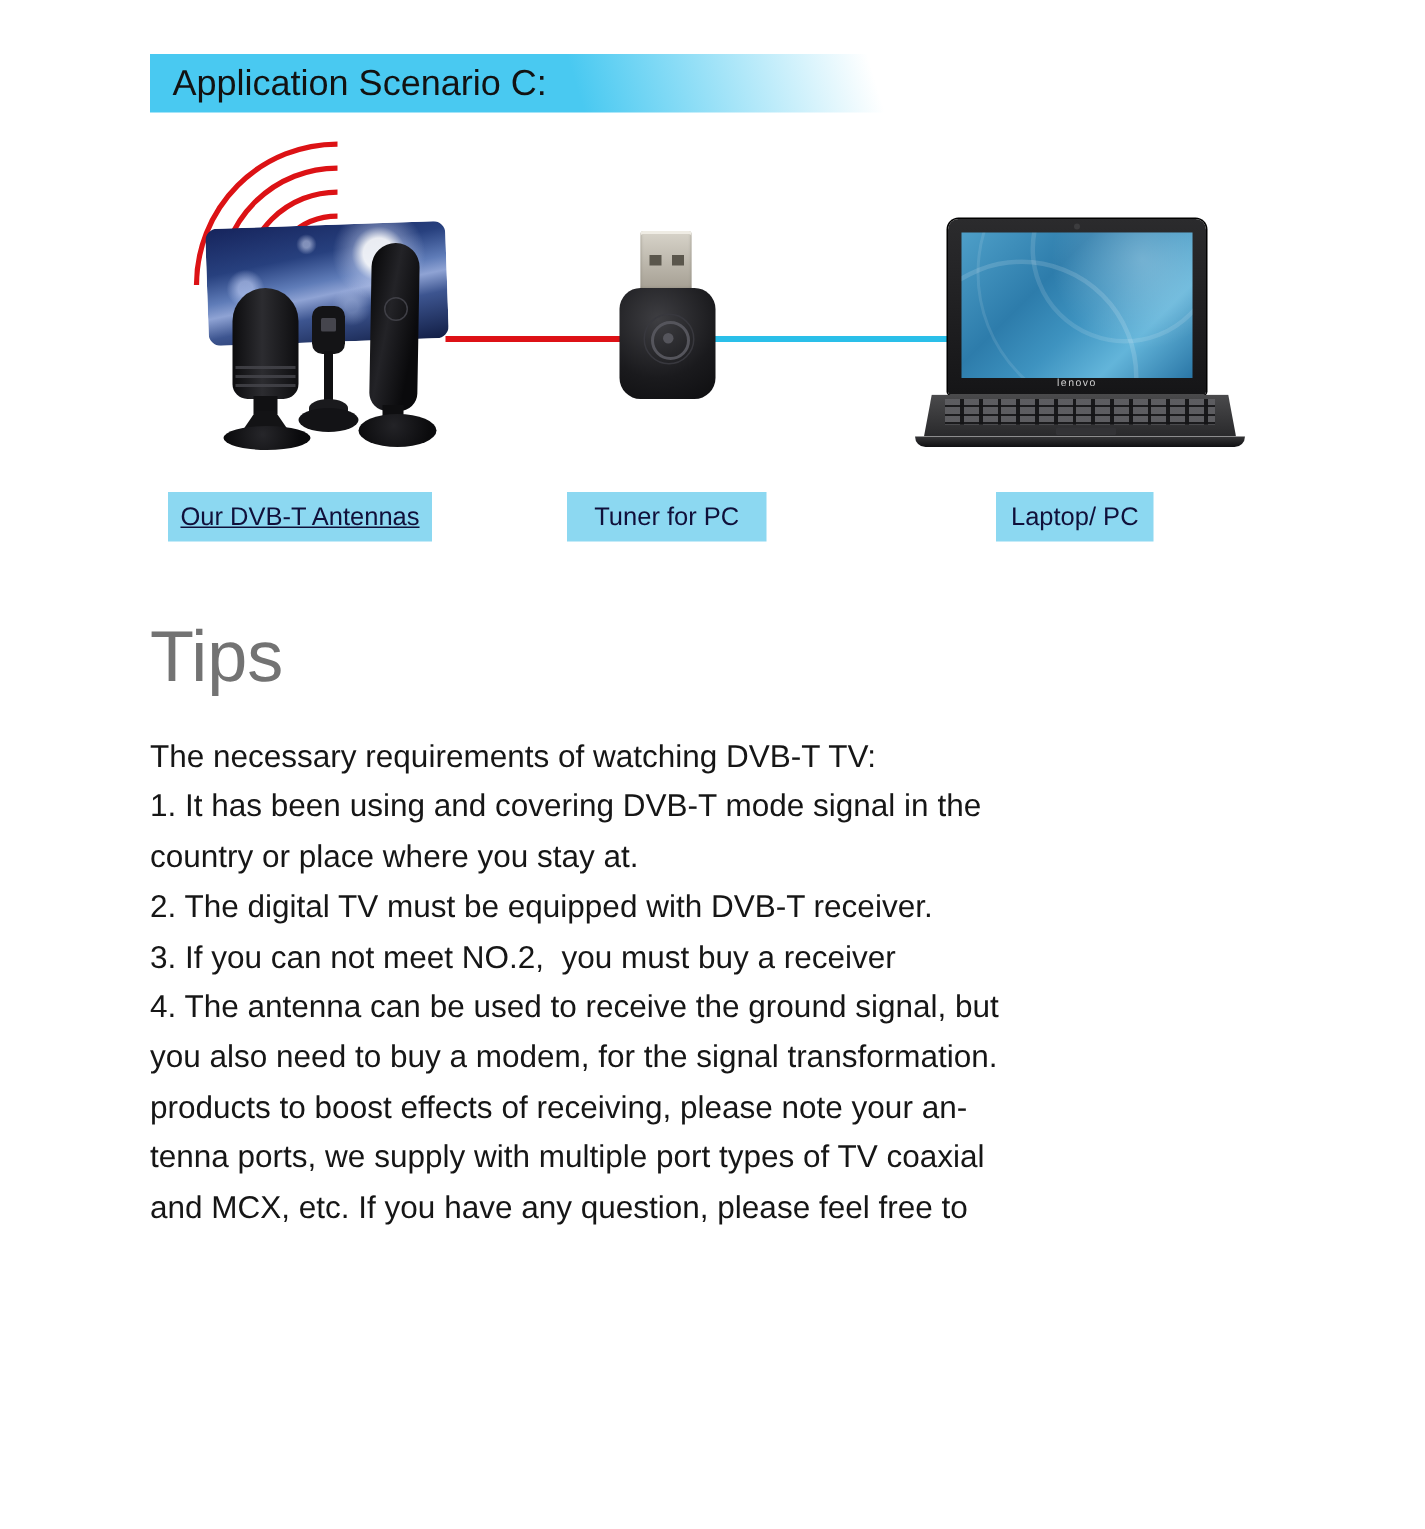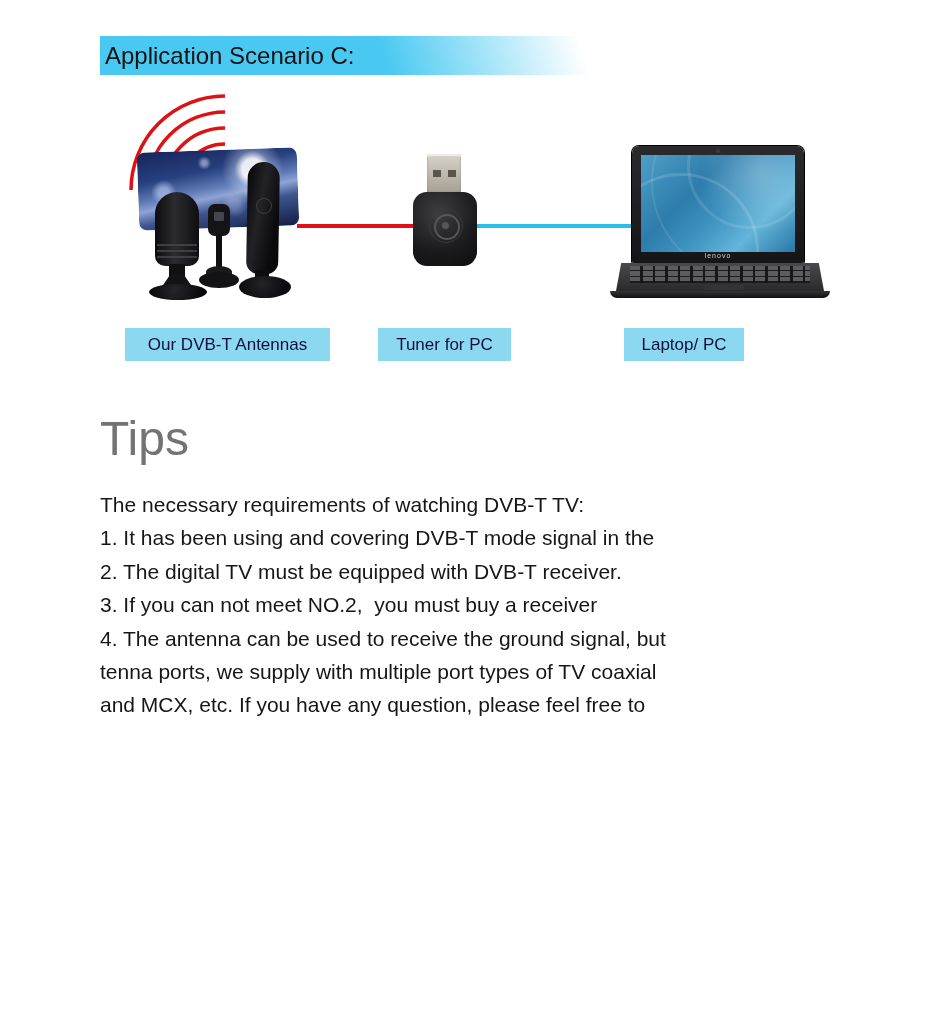--- a/index.html
+++ b/index.html
@@ -2,21 +2,21 @@
 <html><head>
 <meta charset="utf-8">
 <style>
   html,body{margin:0;padding:0;background:#ffffff;}
   .page{position:relative;width:950px;height:1019px;background:#ffffff;overflow:hidden;
         font-family:"Liberation Sans",sans-serif;color:#161616;}
 
   
   .header-bar{position:absolute;left:100px;top:36px;width:545px;height:39px;
     background:linear-gradient(73deg,#49c9f1 0%,#49c9f1 52%,rgba(255,255,255,0) 88%);}
-  .header-bar span{display:block;padding-left:5px;font-size:24px;line-height:39px;color:#121212;}
+  .header-bar span{display:block;padding-left:15px;font-size:24px;line-height:39px;color:#121212;}
 
   
   .abs{position:absolute;}
   .waves-svg{left:120px;top:85px;width:120px;height:120px;}
 
   .panel{left:138px;top:150px;width:160px;height:78px;border-radius:8px;overflow:hidden;
     transform:rotate(-2deg);
     background:
       radial-gradient(circle at 72% 26%, rgba(255,255,255,0.9) 0 8%, rgba(220,228,255,0.35) 14%, rgba(0,0,0,0) 24%),
       radial-gradient(circle at 16% 52%, rgba(205,218,255,0.55) 0 3.5%, rgba(0,0,0,0) 9%),
@@ -85,23 +85,23 @@
     background-image:
       repeating-linear-gradient(0deg, rgba(20,20,22,0.9) 0 1.5px, rgba(0,0,0,0) 1.5px 5.8px),
       repeating-linear-gradient(90deg, rgba(96,96,100,0.9) 0 10px, rgba(22,22,24,0.95) 10px 12.5px);}
   .laptop-pad{left:704px;top:285px;width:40px;height:5px;background:#333336;border-radius:1px;}
   .laptop-lip{left:610px;top:291px;width:220px;height:7px;border-radius:0 0 8px 8px;
     background:linear-gradient(180deg,#353537,#101012);}
 
   
   .dlabel{position:absolute;top:328px;height:33px;background:#8cd8f1;color:#10103a;
     font-size:17px;line-height:33px;text-align:center;}
-  .dlabel.l1{left:125px;width:205px;}
+  .dlabel.l1{left:112px;width:176px;text-decoration:underline;}
   .dlabel.l2{left:378px;width:133px;}
-  .dlabel.l3{left:624px;width:120px;}
+  .dlabel.l3{left:664px;width:105px;}
 
   
   .tips-heading{position:absolute;left:100px;top:417px;font-size:48px;line-height:44px;color:#737373;}
   .tips-body{position:absolute;left:100px;top:488px;width:830px;}
   .tips-line{font-size:21px;line-height:33.4px;white-space:pre;color:#161616;}
 </style>
 </head>
 <body>
 
 <div class="page">
@@ -167,20 +167,23 @@
 
     <div class="dlabel l1">Our DVB-T Antennas</div>
     <div class="dlabel l2">Tuner for PC</div>
     <div class="dlabel l3">Laptop/ PC</div>
   </div>
 
   <div class="tips-heading">Tips</div>
   <div class="tips-body">
     <div class="tips-line">The necessary requirements of watching DVB-T TV:</div>
     <div class="tips-line">1. It has been using and covering DVB-T mode signal in the</div>
+    <div class="tips-line">country or place where you stay at.</div>
     <div class="tips-line">2. The digital TV must be equipped with DVB-T receiver.</div>
     <div class="tips-line">3. If you can not meet NO.2,  you must buy a receiver</div>
     <div class="tips-line">4. The antenna can be used to receive the ground signal, but</div>
+    <div class="tips-line">you also need to buy a modem, for the signal transformation.</div>
+    <div class="tips-line">products to boost effects of receiving, please note your an-</div>
     <div class="tips-line">tenna ports, we supply with multiple port types of TV coaxial</div>
     <div class="tips-line">and MCX, etc. If you have any question, please feel free to</div>
   </div>
 
 </div>
 
 </body></html>

